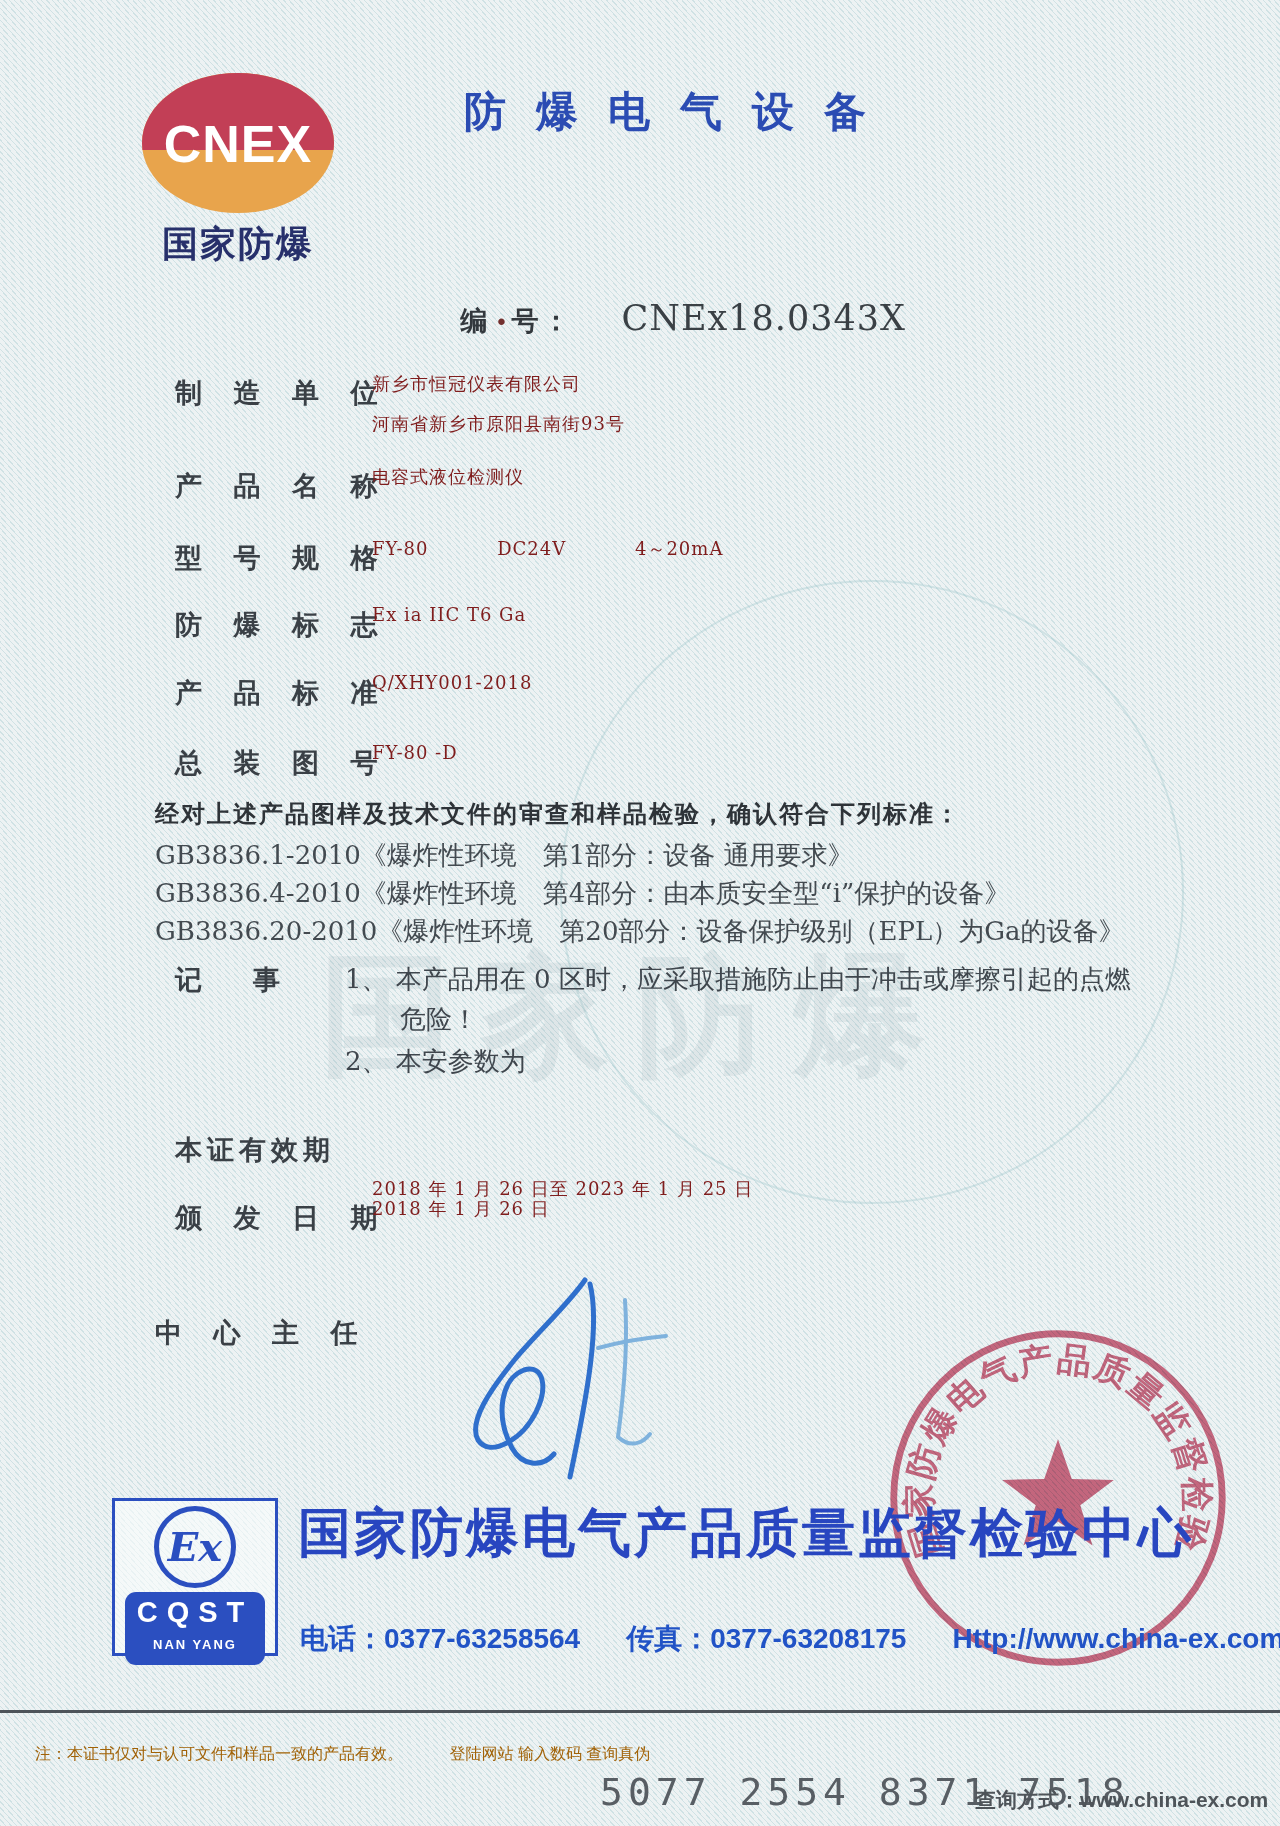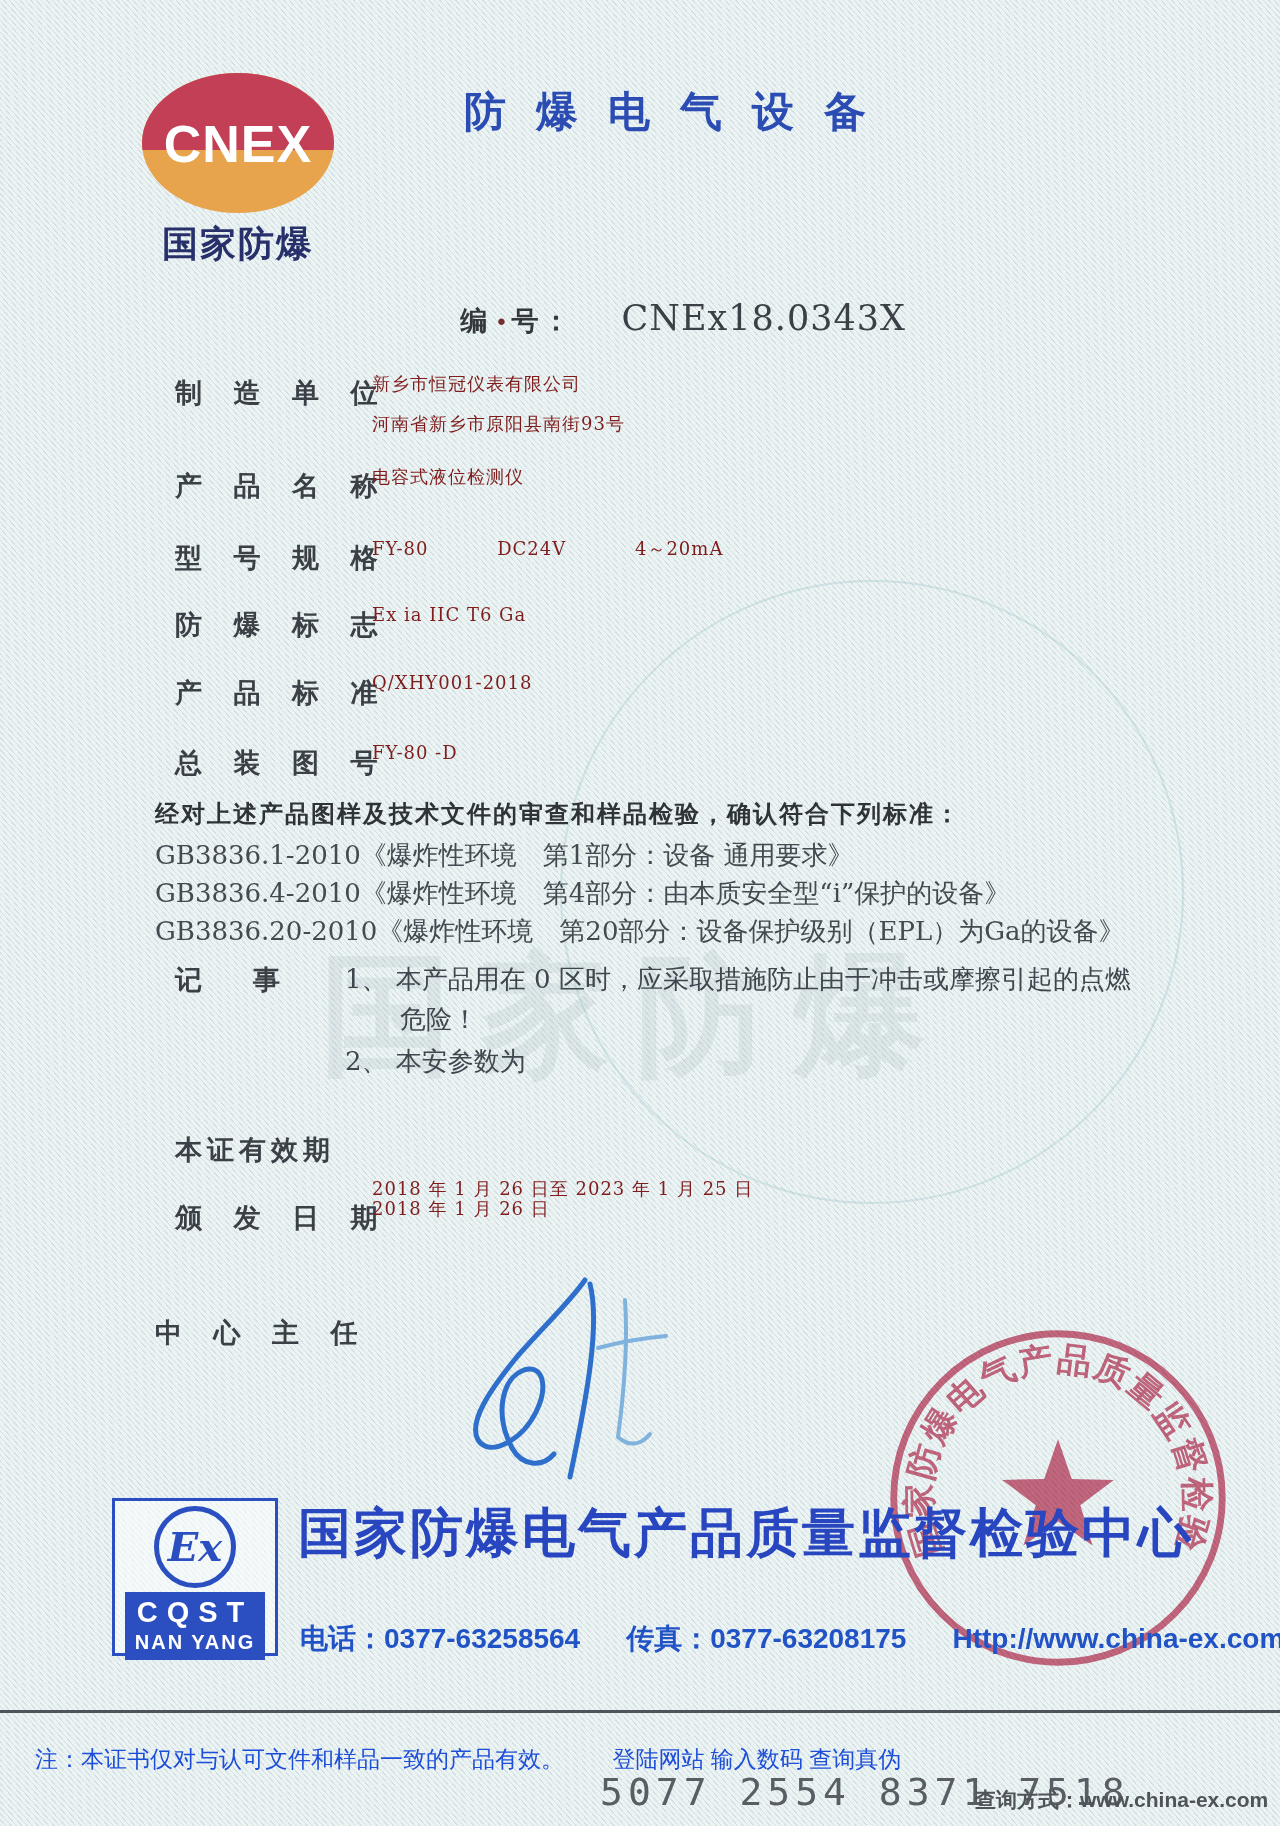--- a/index.html
+++ b/index.html
@@ -53,31 +53,31 @@
   
   .sig-label{left:155px;top:1315px;font-size:27px;font-weight:600;letter-spacing:12px;color:#3a4046;white-space:nowrap;}
   .stamp{left:882px;top:1322px;opacity:0.82;mix-blend-mode:multiply;}
   
   .ex-logo{left:112px;top:1498px;width:166px;height:158px;border:3px solid #2b4fc0;
     background:rgba(250,253,253,0.6);box-sizing:border-box;}
   .ex-circle{width:72px;height:72px;border:5px solid #2b4fc0;border-radius:50%;
     margin:5px auto 4px auto;display:flex;align-items:center;justify-content:center;}
   .ex-text{font-family:"DejaVu Serif","Liberation Serif",serif;font-style:italic;
     font-weight:bold;font-size:40px;color:#2b4fc0;line-height:1;}
-  .cqst-box{margin:0 10px;background:#2b4fc0;text-align:center;padding:4px 0 6px 0;}
+  .cqst-box{margin:0 10px;background:#2b4fc0;text-align:center;padding:4px 0 13px 0;border-radius:11px;}
   .cqst-main{color:#ffffff;font-size:29px;letter-spacing:9px;font-weight:600;}
-  .cqst-city{color:#ffffff;font-size:20px;letter-spacing:2px;font-weight:600;margin-top:2px;}
+  .cqst-city{color:#ffffff;font-size:13px;letter-spacing:2px;font-weight:600;margin-top:8px;}
   .org-name{left:298px;top:1498px;font-family:"Liberation Serif","DejaVu Serif",serif;
     font-size:53px;font-weight:bold;color:#2846c0;letter-spacing:3px;white-space:nowrap;}
   .org-row{white-space:nowrap;font-weight:bold;color:#2153c6;font-size:28px;}
   .addr-row{left:390px;top:1580px;}
   .phone-row{left:300px;top:1620px;}
   .org-gap{margin-right:46px;}
   .sep-line{left:0;top:1710px;width:1280px;height:3px;background:#4e545a;}
-  .foot-note{left:35px;top:1744px;font-size:23px;color:#1d4ed8;white-space:nowrap;}
+  .foot-note{left:35px;top:1744px;font-size:16px;color:#a16207;white-space:nowrap;}
   .foot-gap{margin-right:42px;}
   .foot-code{left:600px;top:1770px;font-size:38px;font-weight:500;color:#585e64;
     letter-spacing:5px;font-family:"DejaVu Sans Mono","Liberation Mono",monospace;white-space:nowrap;}
   .foot-query{left:975px;top:1786px;font-size:21px;font-weight:bold;color:#4e5459;white-space:nowrap;}
 </style>
 </head>
 <body>
 
 <div class="page">
 

